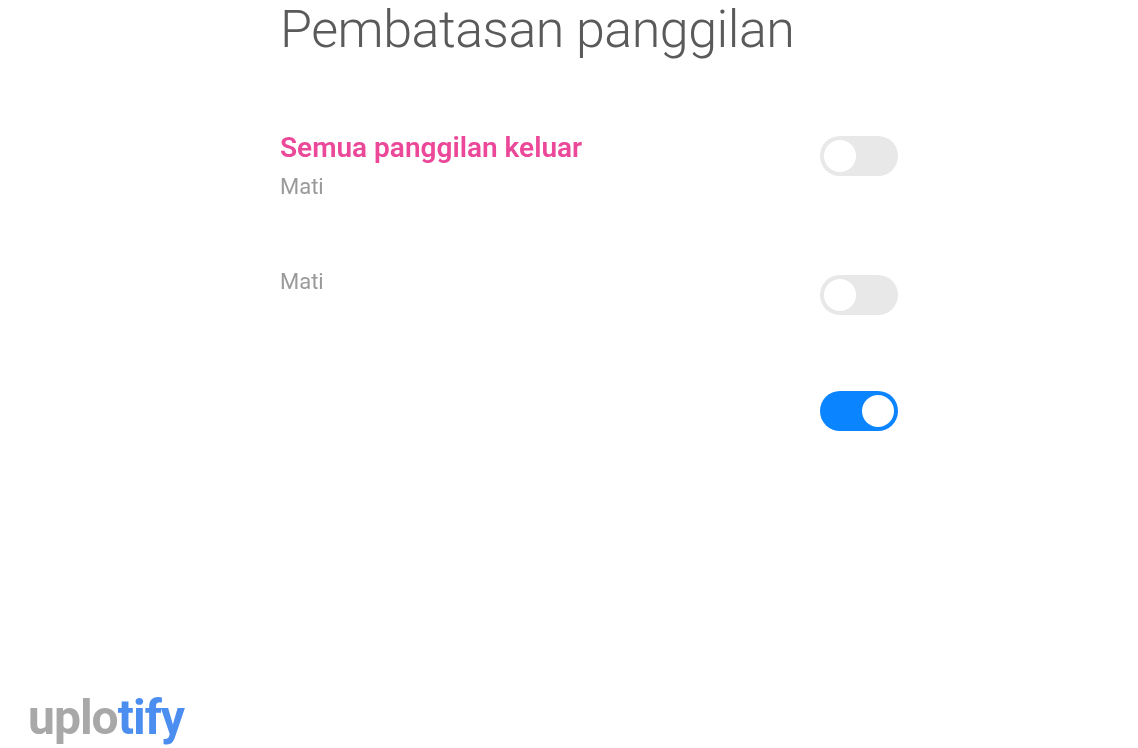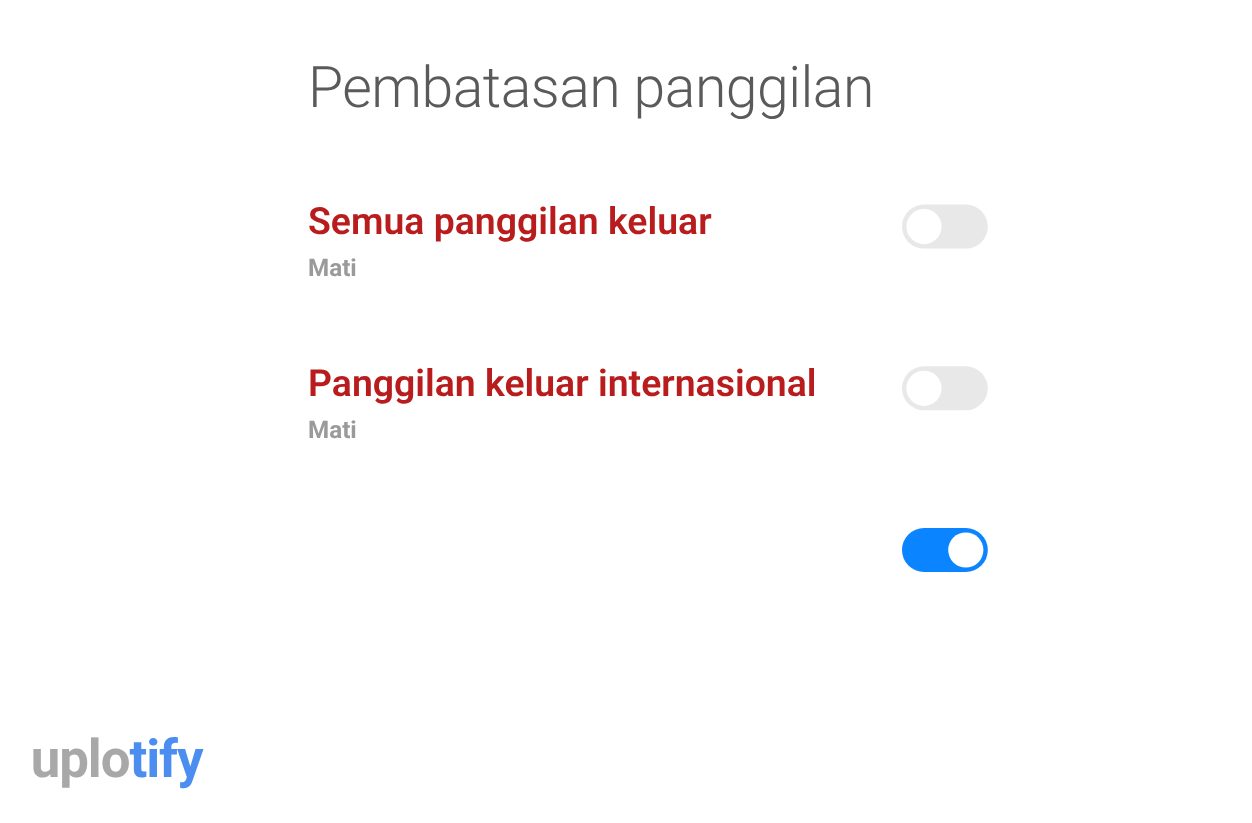--- a/index.html
+++ b/index.html
@@ -10,21 +10,20 @@
     body {
       width: 1138px;
       height: 748px;
       background: #ffffff;
       font-family: -apple-system, BlinkMacSystemFont, 'Segoe UI', Roboto, Helvetica, Arial, sans-serif;
       position: relative;
       overflow: hidden;
     }
     .container {
       padding-left: 280px;
-      padding-top: 50px;
       padding-right: 240px;
     }
     .page-title {
       font-size: 52px;
       font-weight: 300;
       color: #5a5a5a;
       line-height: 1.15;
       margin-bottom: 70px;
       letter-spacing: -0.5px;
     }
@@ -32,29 +31,29 @@
       display: flex;
       align-items: flex-start;
       justify-content: space-between;
       margin-bottom: 70px;
     }
     .setting-text {
       flex: 1;
       padding-right: 40px;
     }
     .setting-label {
-      font-size: 34px;
+      font-size: 28px;
       font-weight: 600;
-      color: #b91c1c;
+      color: #ec4899;
       line-height: 1.3;
       margin-bottom: 8px;
     }
     .setting-status {
       font-size: 22px;
-      font-weight: 700;
+      font-weight: 400;
       color: #9a9a9a;
     }
     .toggle {
       width: 78px;
       height: 40px;
       border-radius: 20px;
       position: relative;
       flex-shrink: 0;
       margin-top: 6px;
     }
@@ -73,21 +72,21 @@
       top: 4px;
     }
     .toggle.off .toggle-knob {
       left: 4px;
     }
     .toggle.on .toggle-knob {
       right: 4px;
     }
     .watermark {
       position: absolute;
-      bottom: 30px;
+      bottom: 2px;
       left: 28px;
       font-size: 48px;
       font-weight: 700;
       letter-spacing: -1px;
     }
     .watermark .part1 {
       color: #a8a8a8;
     }
     .watermark .part2 {
       color: #4b8ef0;
@@ -104,21 +103,20 @@
       <div class="setting-label">Semua panggilan keluar</div>
       <div class="setting-status">Mati</div>
     </div>
     <div class="toggle off">
       <div class="toggle-knob"></div>
     </div>
   </div>
 
   <div class="setting-row">
     <div class="setting-text">
-      <div class="setting-label">Panggilan keluar internasional</div>
       <div class="setting-status">Mati</div>
     </div>
     <div class="toggle off">
       <div class="toggle-knob"></div>
     </div>
   </div>
 
   <div class="setting-row">
     <div class="setting-text">
     </div>

